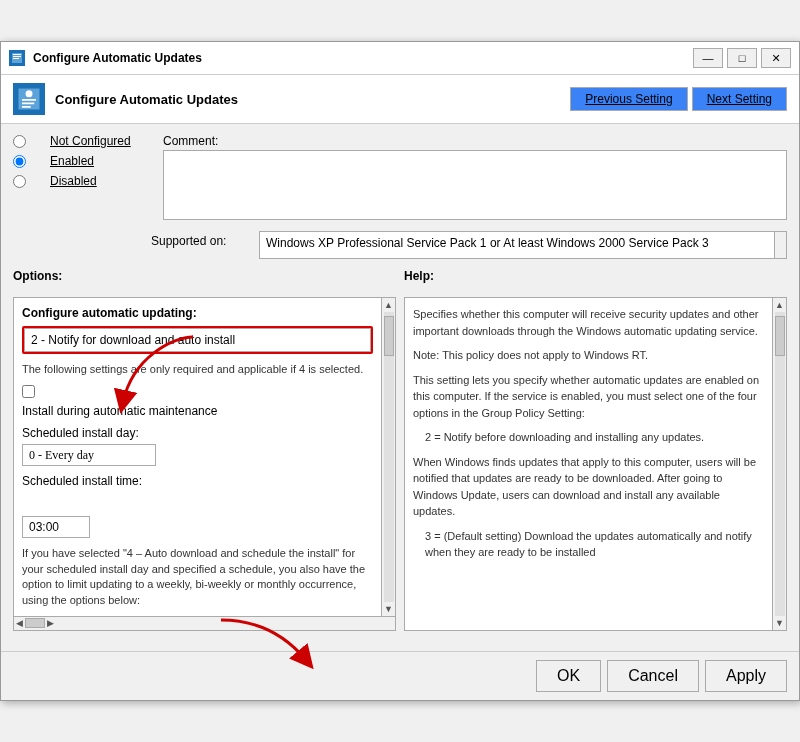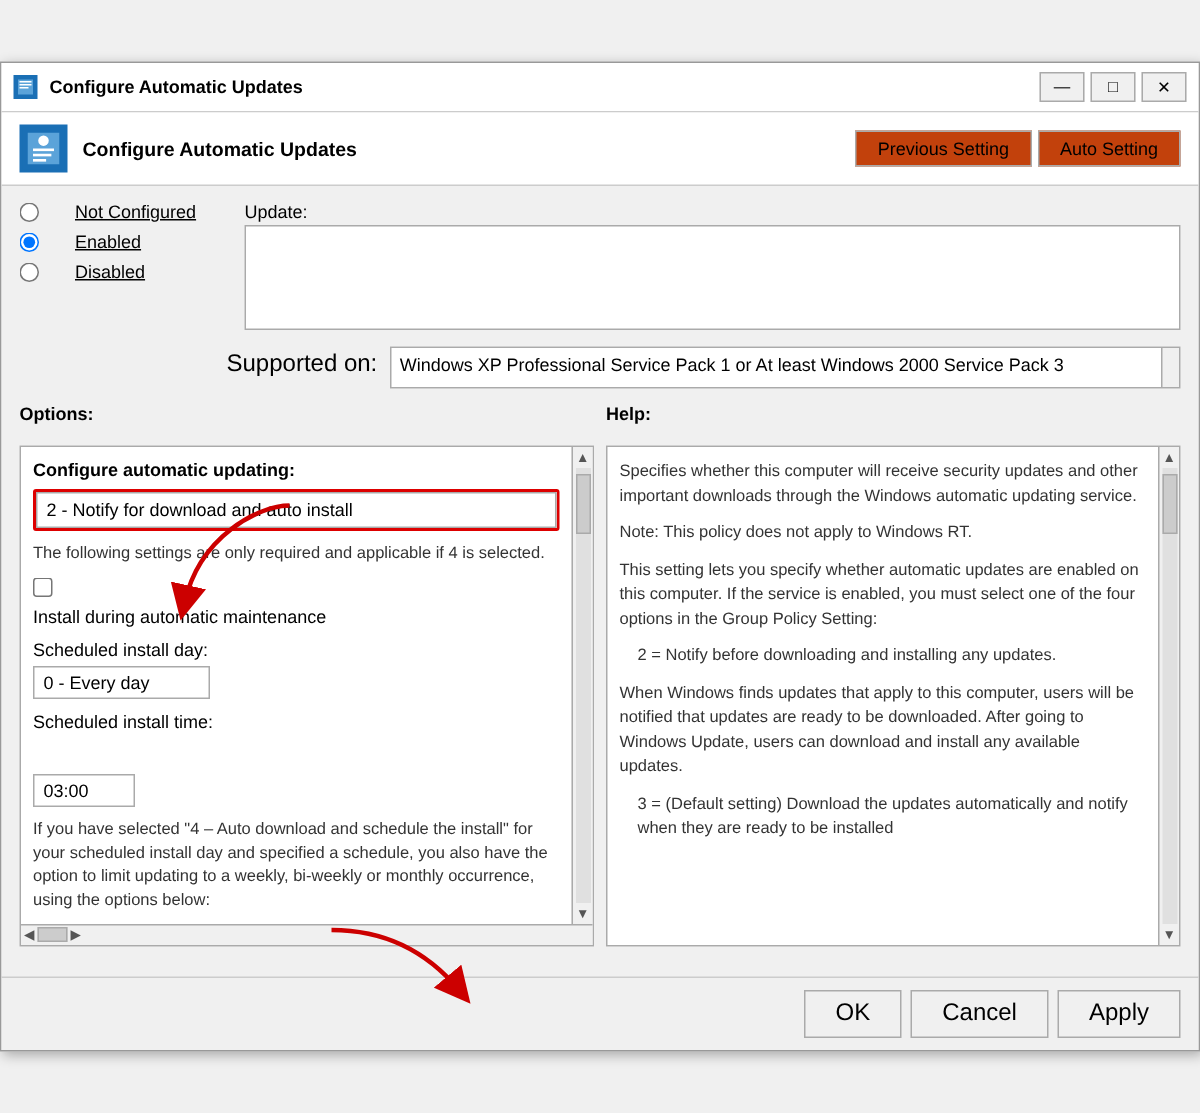--- a/index.html
+++ b/index.html
@@ -12,36 +12,36 @@
     .title-bar-icon svg { width: 14px; height: 14px; }
     .title-bar-text { flex: 1; font-size: 12px; font-weight: 600; color: #000; }
     .title-bar-controls { display: flex; gap: 4px; }
     .title-bar-btn { width: 30px; height: 20px; background: #f0f0f0; border: 1px solid #aaa; cursor: pointer; font-size: 11px; display: flex; align-items: center; justify-content: center; }
 
     .header { background: #fff; padding: 8px 12px; display: flex; align-items: center; justify-content: space-between; border-bottom: 1px solid #ccc; }
     .header-left { display: flex; align-items: center; gap: 10px; }
     .header-icon { width: 32px; height: 32px; background: #1a6fb5; display: flex; align-items: center; justify-content: center; }
     .header-title { font-size: 13px; font-weight: 600; color: #000; }
     .header-buttons { display: flex; gap: 4px; }
-    .nav-btn { padding: 4px 14px; font-size: 12px; background: #c2410c; border: 1px solid #aaa; cursor: pointer; }
+    .nav-btn { padding: 4px 14px; font-size: 12px; background: #3b82f6; border: 1px solid #aaa; cursor: pointer; text-decoration: underline; }
 
     .body { padding: 10px 12px; background: #f0f0f0; }
 
     .options-row { display: flex; align-items: flex-start; gap: 20px; margin-bottom: 8px; }
     .radio-group { display: flex; flex-direction: column; gap: 6px; min-width: 130px; }
     .radio-item { display: flex; align-items: center; gap: 24px; cursor: pointer; }
     .radio-item input[type=radio] { cursor: pointer; }
     .radio-item label { font-size: 12px; cursor: pointer; text-decoration: underline; }
 
     .comment-area { flex: 1; }
     .comment-label { font-size: 12px; margin-bottom: 2px; }
     .comment-textarea { width: 100%; height: 70px; border: 1px solid #aaa; background: #fff; resize: none; font-size: 11px; padding: 3px; }
 
     .supported-row { display: flex; align-items: flex-start; gap: 8px; margin-bottom: 10px; }
-    .supported-label { font-size: 16px; min-width: 100px; padding-top: 3px; }
+    .supported-label { font-size: 12px; min-width: 100px; padding-top: 3px; }
     .supported-value { flex: 1; border: 1px solid #aaa; background: #fff; padding: 4px 6px; font-size: 12px; min-height: 28px; position: relative; }
     .supported-value-scroll { width: 12px; position: absolute; right: 0; top: 0; bottom: 0; background: #f0f0f0; border-left: 1px solid #aaa; }
 
     .columns { display: flex; gap: 8px; margin-bottom: 10px; }
 
     .left-col { flex: 1; border: 1px solid #aaa; background: #fff; display: flex; flex-direction: column; }
     .left-col-scroll-area { overflow-y: auto; flex: 1; padding: 8px; position: relative; }
     .left-col-label { font-size: 12px; font-weight: 600; margin-bottom: 6px; }
     .dropdown-wrapper { position: relative; margin-bottom: 8px; }
     .dropdown-highlight { border: 2px solid #d00; border-radius: 2px; }
@@ -110,21 +110,21 @@
           <circle cx="16" cy="10" r="4" fill="#fff"></circle>
           <rect x="8" y="16" width="16" height="2" fill="#fff"></rect>
           <rect x="8" y="20" width="14" height="2" fill="#fff"></rect>
           <rect x="8" y="24" width="10" height="2" fill="#fff"></rect>
         </svg>
       </div>
       <span class="header-title">Configure Automatic Updates</span>
     </div>
     <div class="header-buttons">
       <button class="nav-btn">Previous Setting</button>
-      <button class="nav-btn">Auto Setting</button>
+      <button class="nav-btn">Next Setting</button>
     </div>
   </div>
 
   <div class="body">
 
     <div class="options-row">
       <div class="radio-group">
         <div class="radio-item">
           <input type="radio" name="config" id="r1" style="">
           <label for="r1">Not Configured</label>
@@ -132,21 +132,21 @@
         <div class="radio-item">
           <input type="radio" name="config" id="r2" checked="" style="">
           <label for="r2">Enabled</label>
         </div>
         <div class="radio-item">
           <input type="radio" name="config" id="r3" style="">
           <label for="r3">Disabled</label>
         </div>
       </div>
       <div class="comment-area">
-        <div class="comment-label">Update:</div>
+        <div class="comment-label">Comment:</div>
         <textarea class="comment-textarea" style=""></textarea>
       </div>
     </div>
 
     <div class="supported-row">
       <div style="width:130px;"></div>
       <span class="supported-label">Supported on:</span>
       <div class="supported-value">
         <span>Windows XP Professional Service Pack 1 or At least Windows 2000 Service Pack 3</span>
         <div class="supported-value-scroll"></div>
@@ -179,21 +179,21 @@
                 <p class="info-text">The following settings are only required and applicable if 4 is selected.</p>
 
                 <div class="checkbox-item">
                   <input type="checkbox" id="chk1" style="">
                   <label for="chk1">Install during automatic maintenance</label>
                 </div>
 
                 <div class="field-label">Scheduled install day:</div>
                 <div class="field-row">
                   <div class="field-select-wrapper">
-                    <select class="field-select" style="width:118px;">
+                    <select class="field-select" style="width:134px;font-family:Liberation Serif, serif;">
                       <option>0 - Every day</option>
                       <option>1 - Sunday</option>
                       <option>2 - Monday</option>
                     </select>
                   </div>
                 </div>
 
                 <div class="field-label">Scheduled install time:</div>
                 <div class="field-row">
                   <div class="field-select-wrapper">

